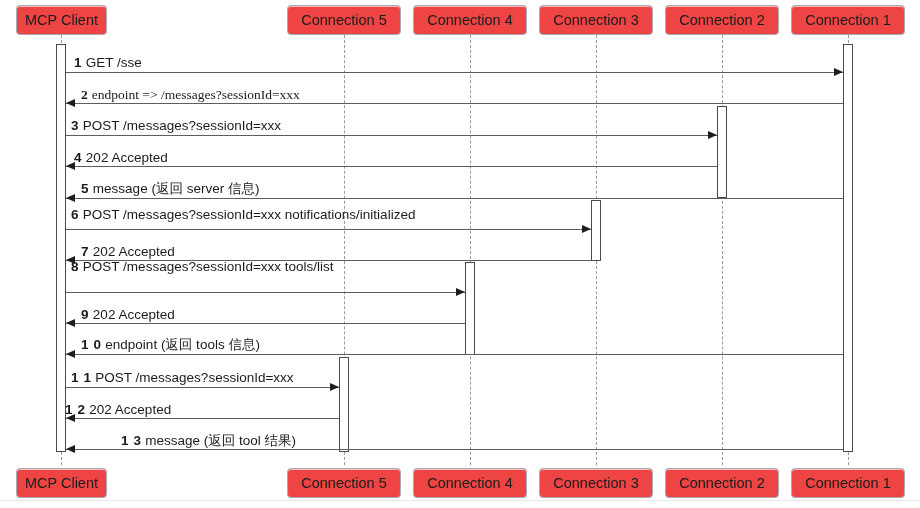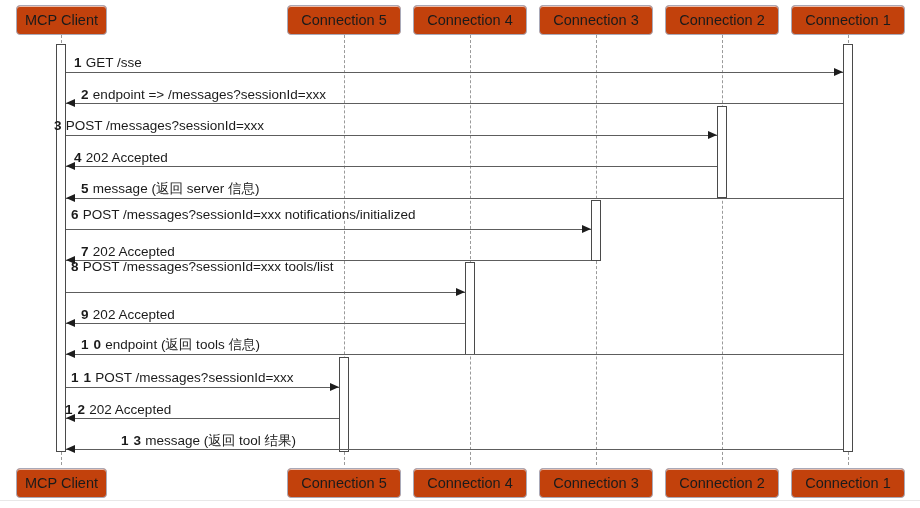--- a/index.html
+++ b/index.html
@@ -19,21 +19,21 @@
     background: #ffffff;
     overflow: hidden;
   }
   
   .participant {
     position: absolute;
     box-sizing: border-box;
     height: 30px;
     line-height: 28px;
     text-align: center;
-    background: #c2410c;
+    background: #ef4444;
     border: 1px solid #a9a9b8;
     border-radius: 4px;
     color: #1b1b1b;
     font-size: 14.5px;
     white-space: nowrap;
     box-shadow: 0 1px 0 rgba(255,255,255,0.65) inset;
   }
   
   .lifeline {
     position: absolute;
@@ -108,24 +108,24 @@
       <div class="activation" style="left: 591px; top: 200px; height: 61px;"></div>
       <div class="activation" style="left: 465px; top: 262px; height: 93px;"></div>
       <div class="activation" style="left: 339px; top: 357px; height: 95px;"></div>
     </div>
   <div id="messages-layer">
       <div class="msg-line" style="left: 66px; width: 777px; top: 72px;"></div>
       <div class="arrow-head right" style="top: 68px; left: 834px;"></div>
       <div class="msg-label" style="left: 74px; top: 56px;"><span class="msg-num">1</span><span class="msg-text"> GET /sse</span></div>
       <div class="msg-line" style="left: 66px; width: 777px; top: 103px;"></div>
       <div class="arrow-head left" style="top: 99px; left: 66px;"></div>
-      <div class="msg-label" style="left: 81px; top: 88px;"><span class="msg-num">2</span><span class="msg-text"> endpoint =&gt; /messages?sessionId=xxx</span></div>
+      <div class="msg-label" style="left: 81px; top: 88px; font-family: Liberation Serif, serif;"><span class="msg-num">2</span><span class="msg-text"> endpoint =&gt; /messages?sessionId=xxx</span></div>
       <div class="msg-line" style="left: 66px; width: 651px; top: 135px;"></div>
       <div class="arrow-head right" style="top: 131px; left: 708px;"></div>
-      <div class="msg-label" style="left: 54px; top: 119px; text-align: center;"><span class="msg-num">3</span><span class="msg-text"> POST /messages?sessionId=xxx</span></div>
+      <div class="msg-label" style="left: 71px; top: 119px; text-align: center;"><span class="msg-num">3</span><span class="msg-text"> POST /messages?sessionId=xxx</span></div>
       <div class="msg-line" style="left: 66px; width: 651px; top: 166px;"></div>
       <div class="arrow-head left" style="top: 162px; left: 66px;"></div>
       <div class="msg-label" style="left: 74px; top: 151px;"><span class="msg-num">4</span><span class="msg-text"> 202 Accepted</span></div>
       <div class="msg-line" style="left: 66px; width: 777px; top: 198px;"></div>
       <div class="arrow-head left" style="top: 194px; left: 66px;"></div>
       <div class="msg-label" style="left: 81px; top: 182px;"><span class="msg-num">5</span><span class="msg-text"> message (返回 server 信息)</span></div>
       <div class="msg-line" style="left: 66px; width: 525px; top: 229px;"></div>
       <div class="arrow-head right" style="top: 225px; left: 582px;"></div>
       <div class="msg-label" style="left: 71px; top: 208px;"><span class="msg-num">6</span><span class="msg-text"> POST /messages?sessionId=xxx notifications/initialized</span></div>
       <div class="msg-line" style="left: 66px; width: 525px; top: 260px;"></div>

